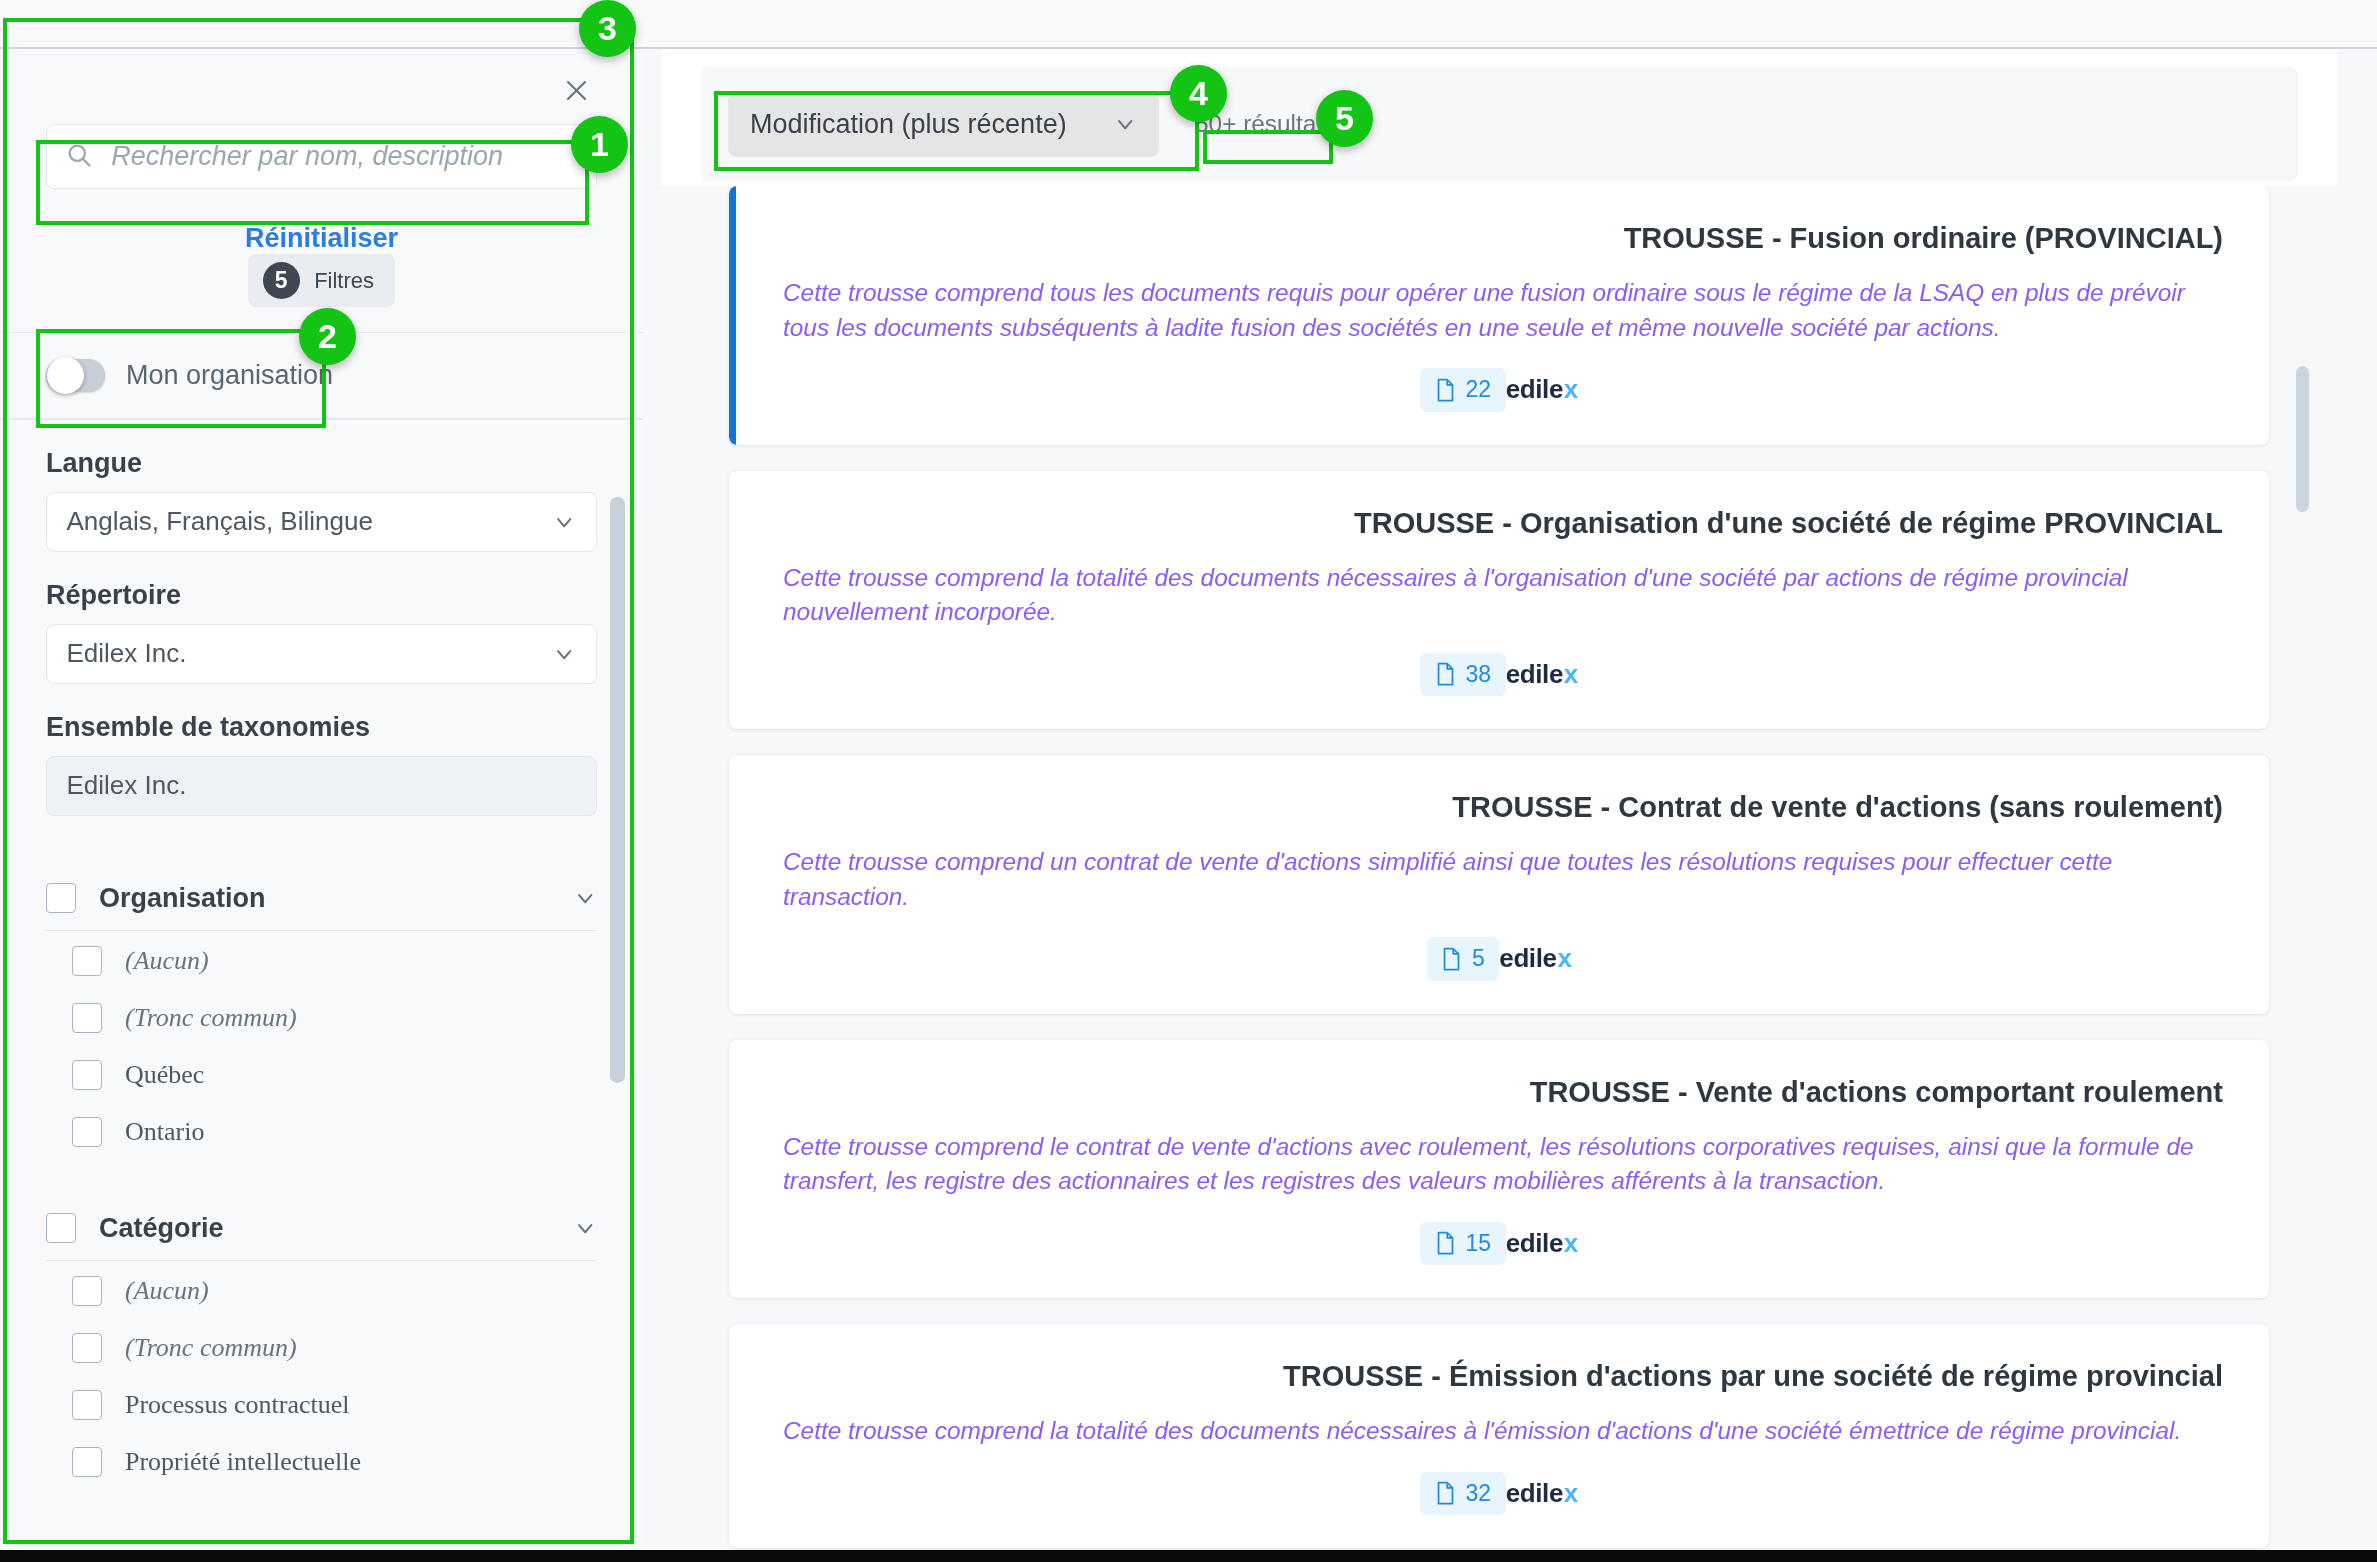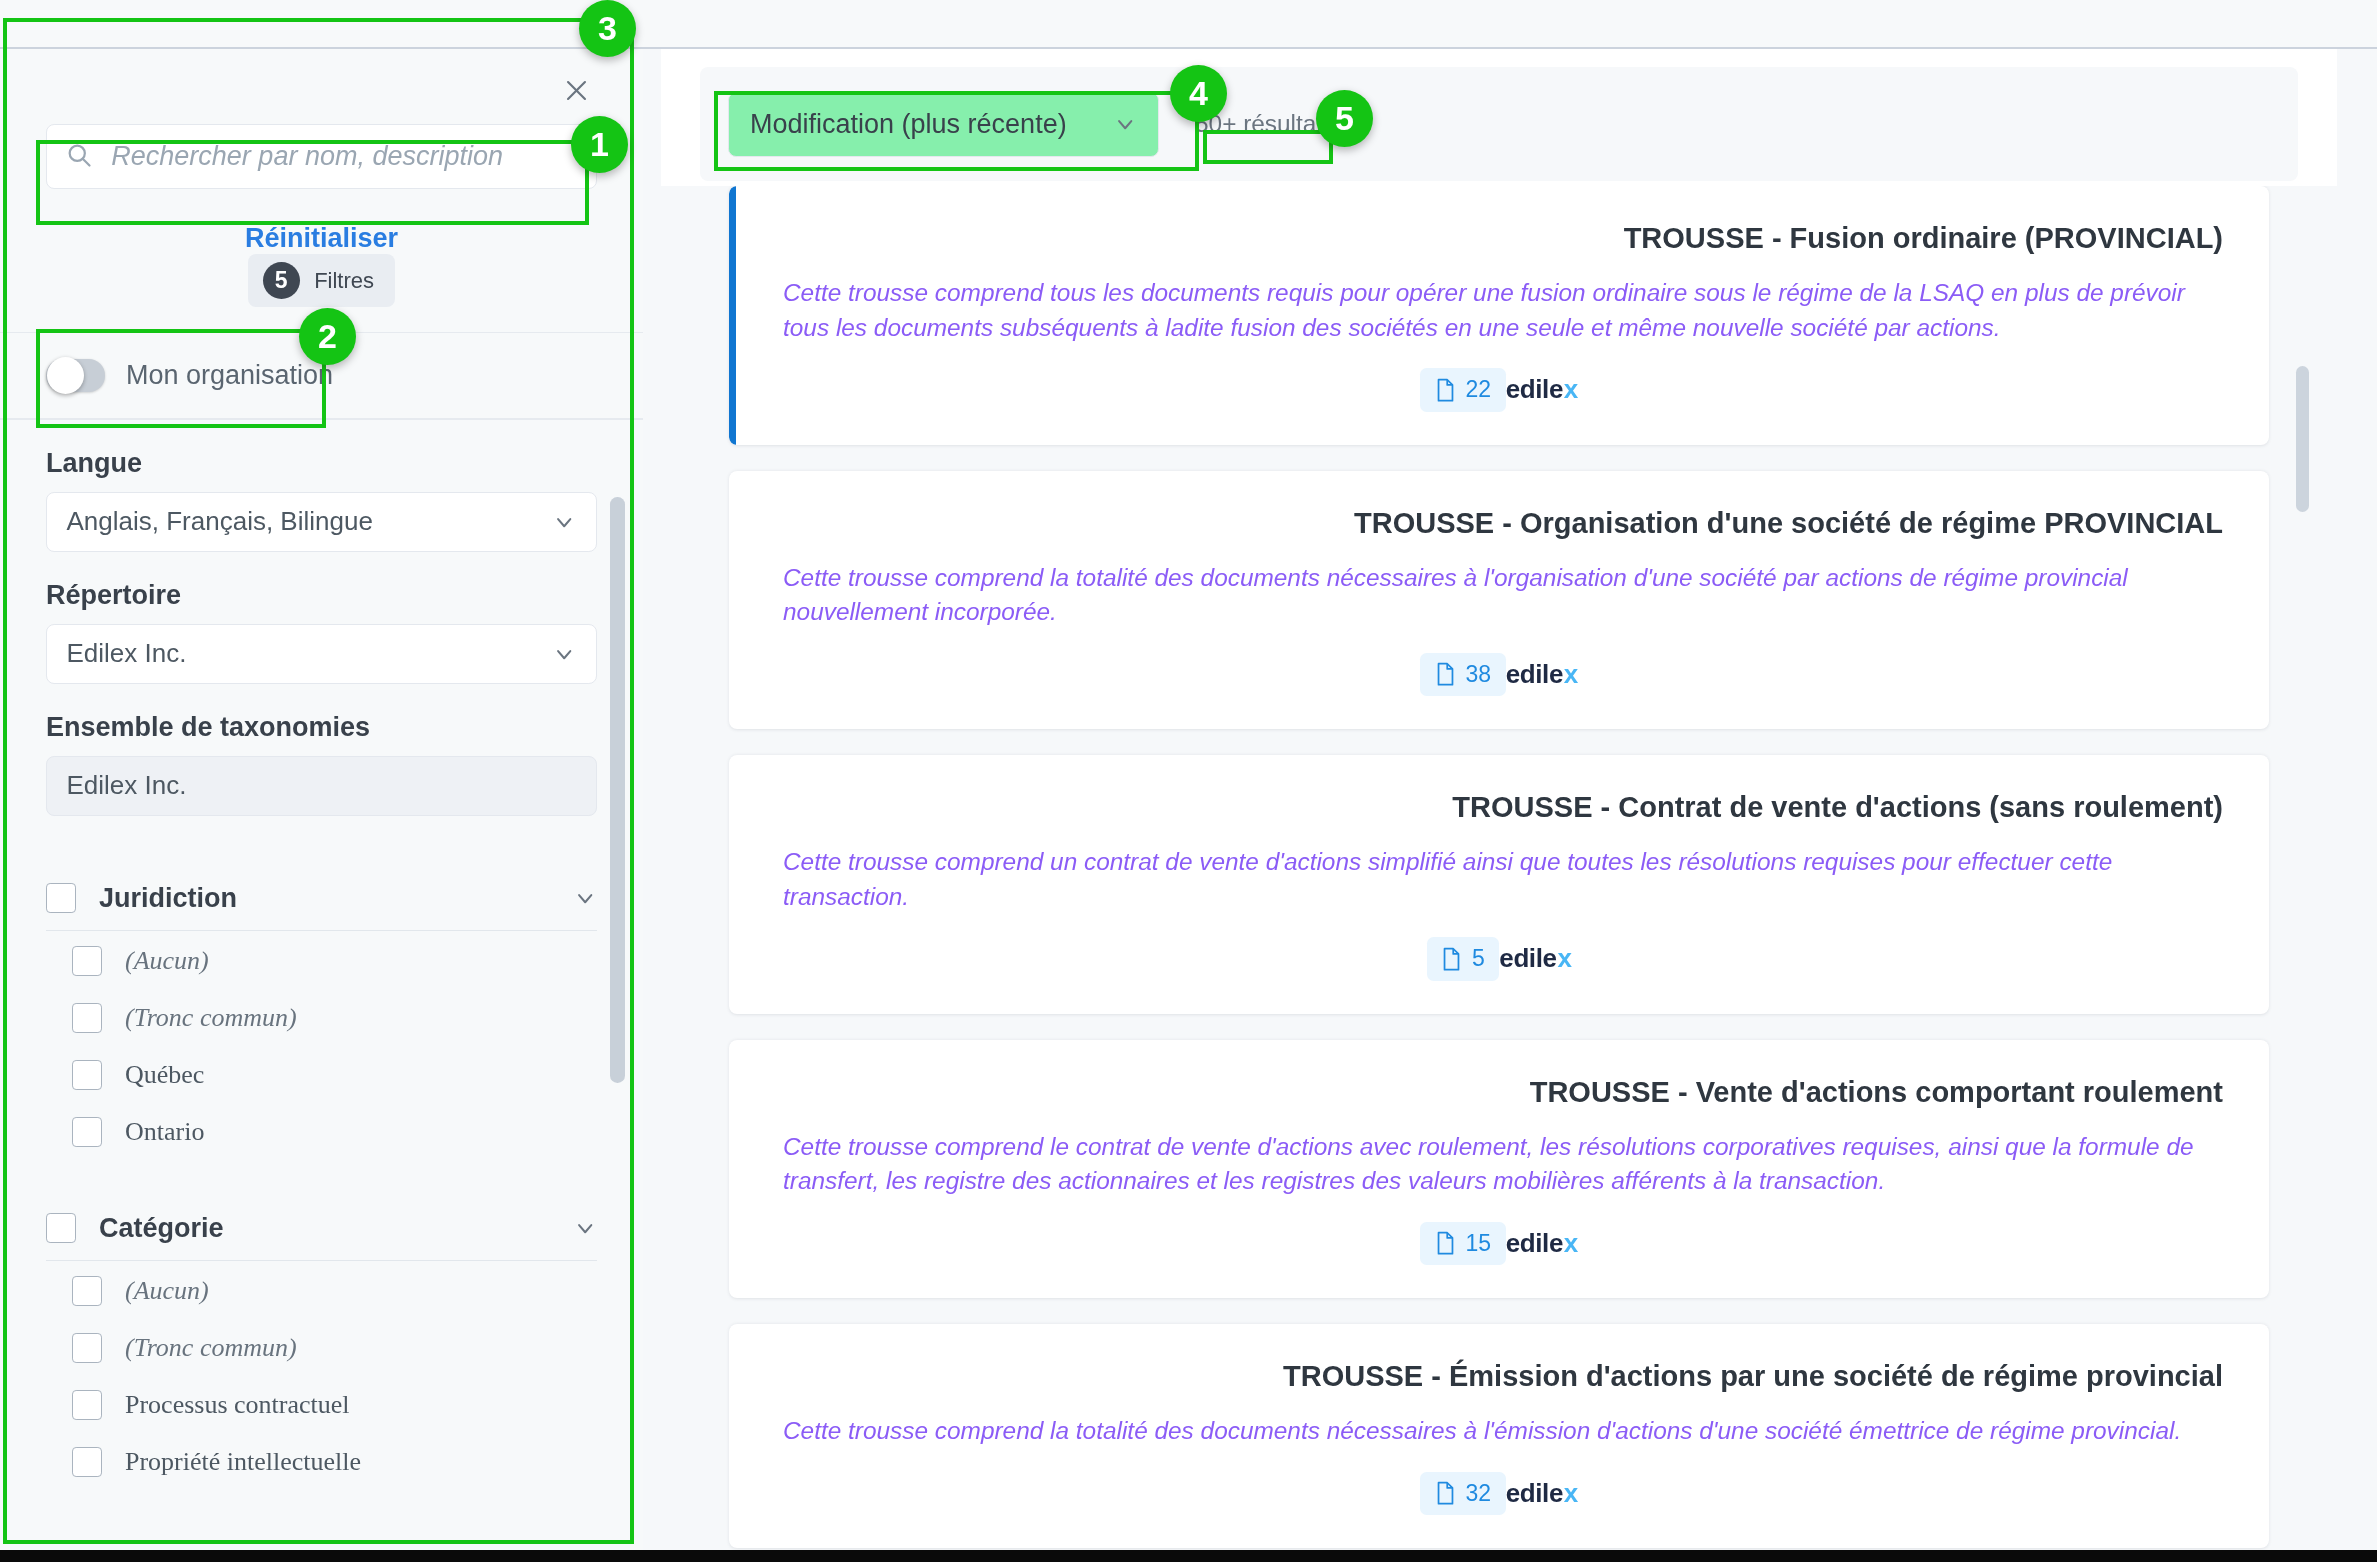--- a/index.html
+++ b/index.html
@@ -232,21 +232,21 @@
     height: 114px;
     background: #f6f8fa;
     margin: 18px 39px 0 39px;
     border-radius: 8.1px;
     display: flex; align-items: center;
   }
   .sort-select {
     margin-left: 28px;
     display: flex; align-items: center; justify-content: space-between;
     width: 431px; height: 65px;
-    background: #86efac;
+    background: #e5e5e5;
     border: 1.6px solid #e4e8ee;
     border-radius: 8.1px;
     padding: 0 21px;
     box-sizing: border-box;
     cursor: pointer;
     gap: 40px;
   }
   .sort-value { font-size: 27px; color: #39414b; }
   .results-count {
     margin-left: 36px;
@@ -398,21 +398,21 @@
         <div class="field-label">Ensemble de taxonomies</div>
         <div class="select-box readonly">
           <span class="select-value">Edilex Inc.</span>
         </div>
       </div>
 
       <div class="tax-gap"></div>
 
       <div class="group-header">
         <span class="cb"></span>
-        <span class="group-title">Juridiction</span>
+        <span class="group-title">Organisation</span>
         <span class="chev">
           <svg width="24.4" height="24.4" viewBox="0 0 24 24" fill="none" stroke="currentColor" stroke-width="2" stroke-linecap="round" stroke-linejoin="round">
               <polyline points="6 9 12 16 18 9"></polyline>
             </svg>
         </span>
       </div>
       <div class="opt-row opt-first">
         <span class="cb"></span>
         <span class="opt-label muted">(Aucun)</span>
       </div>

